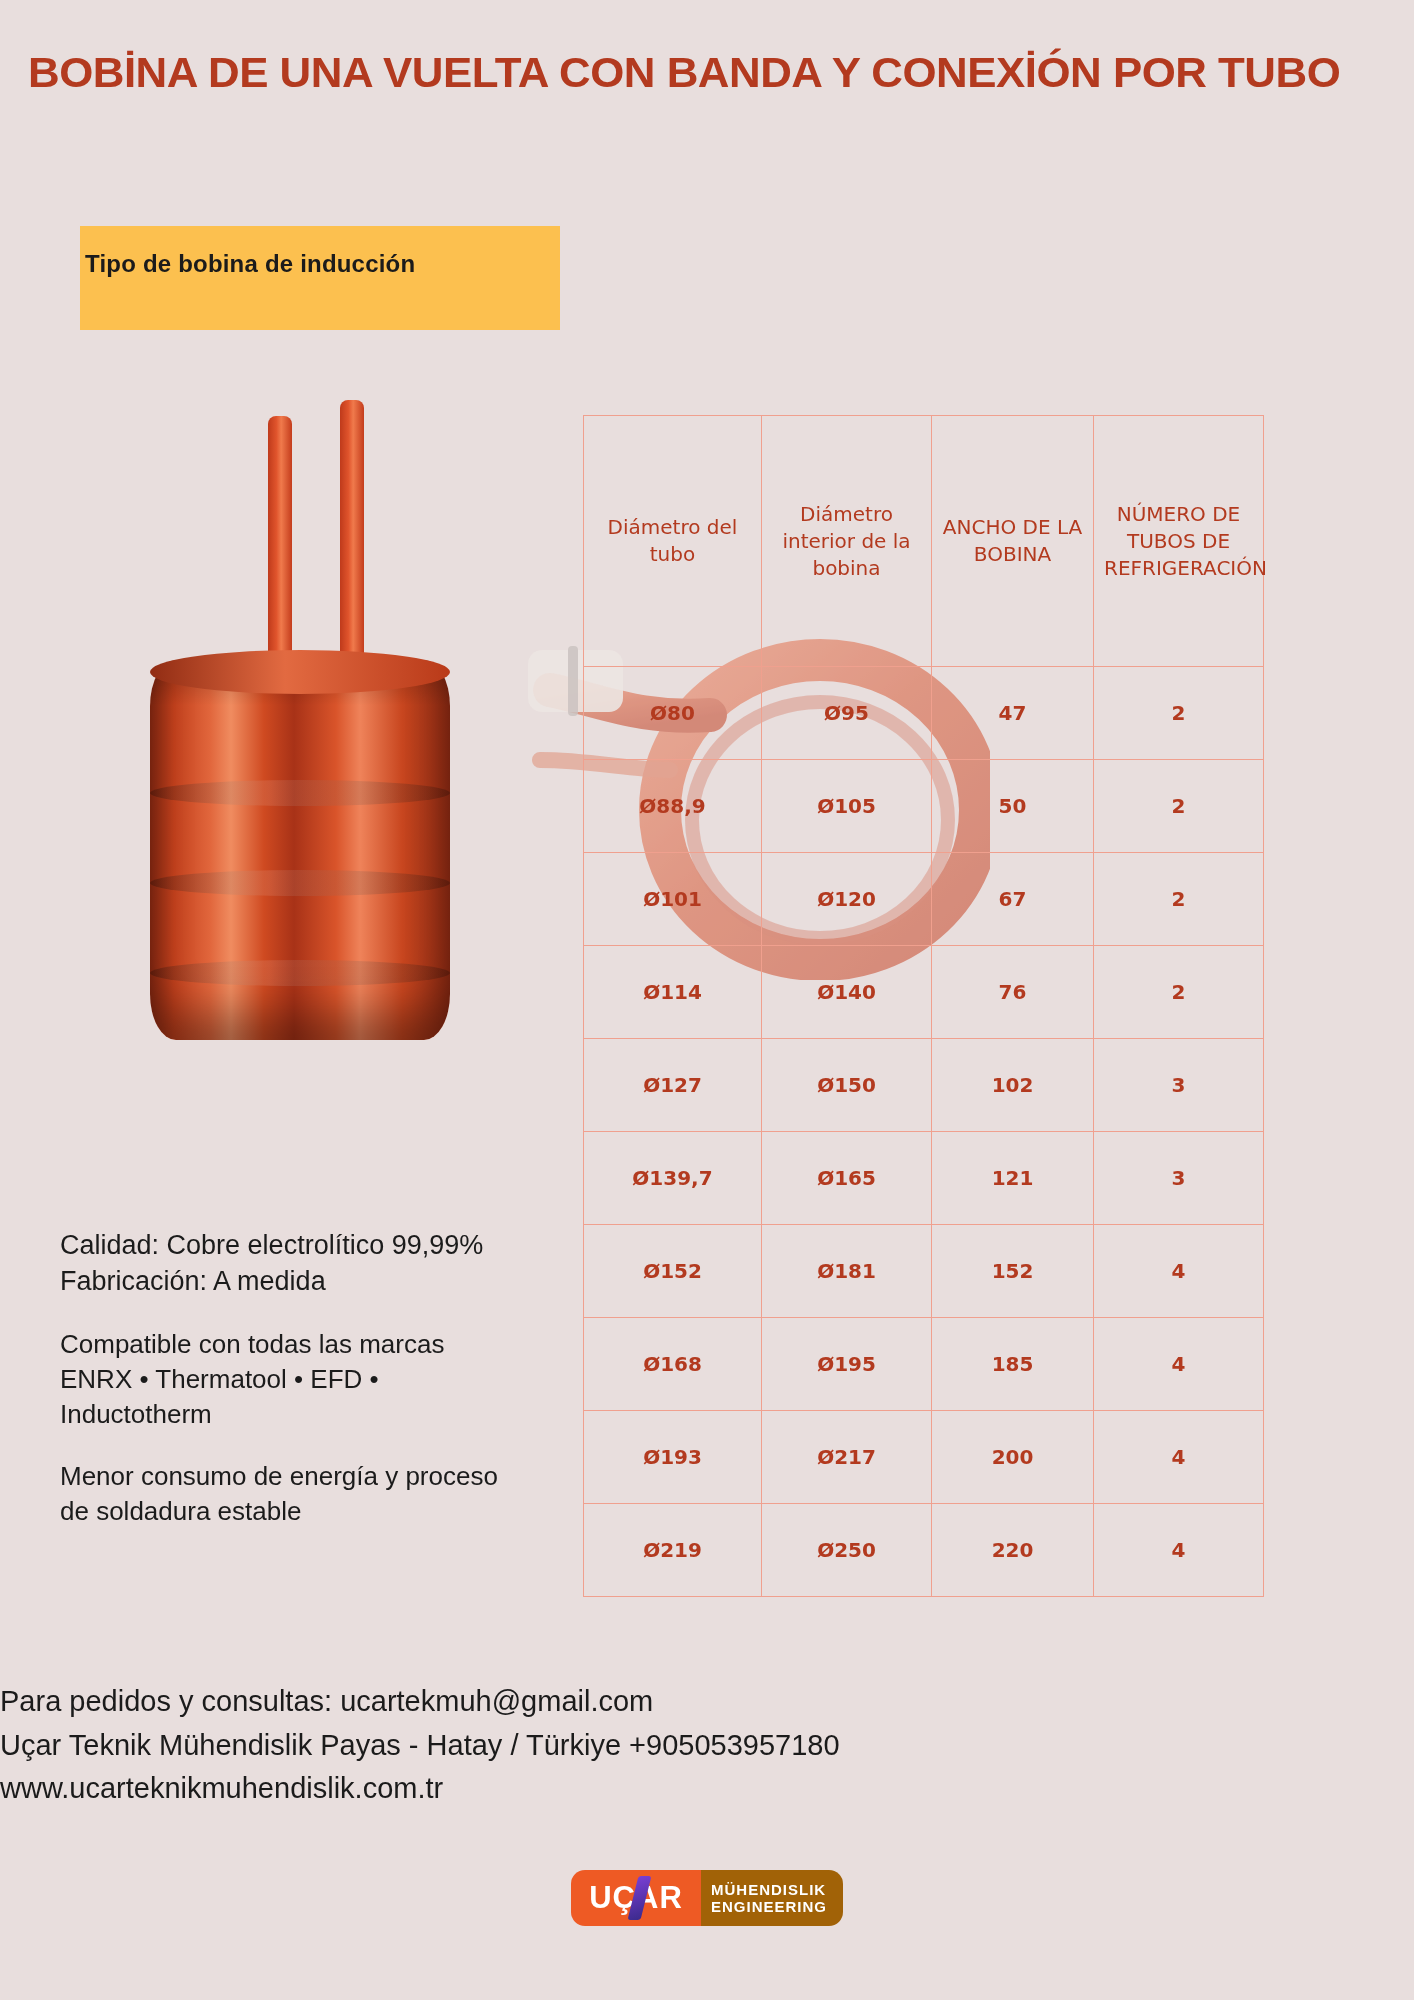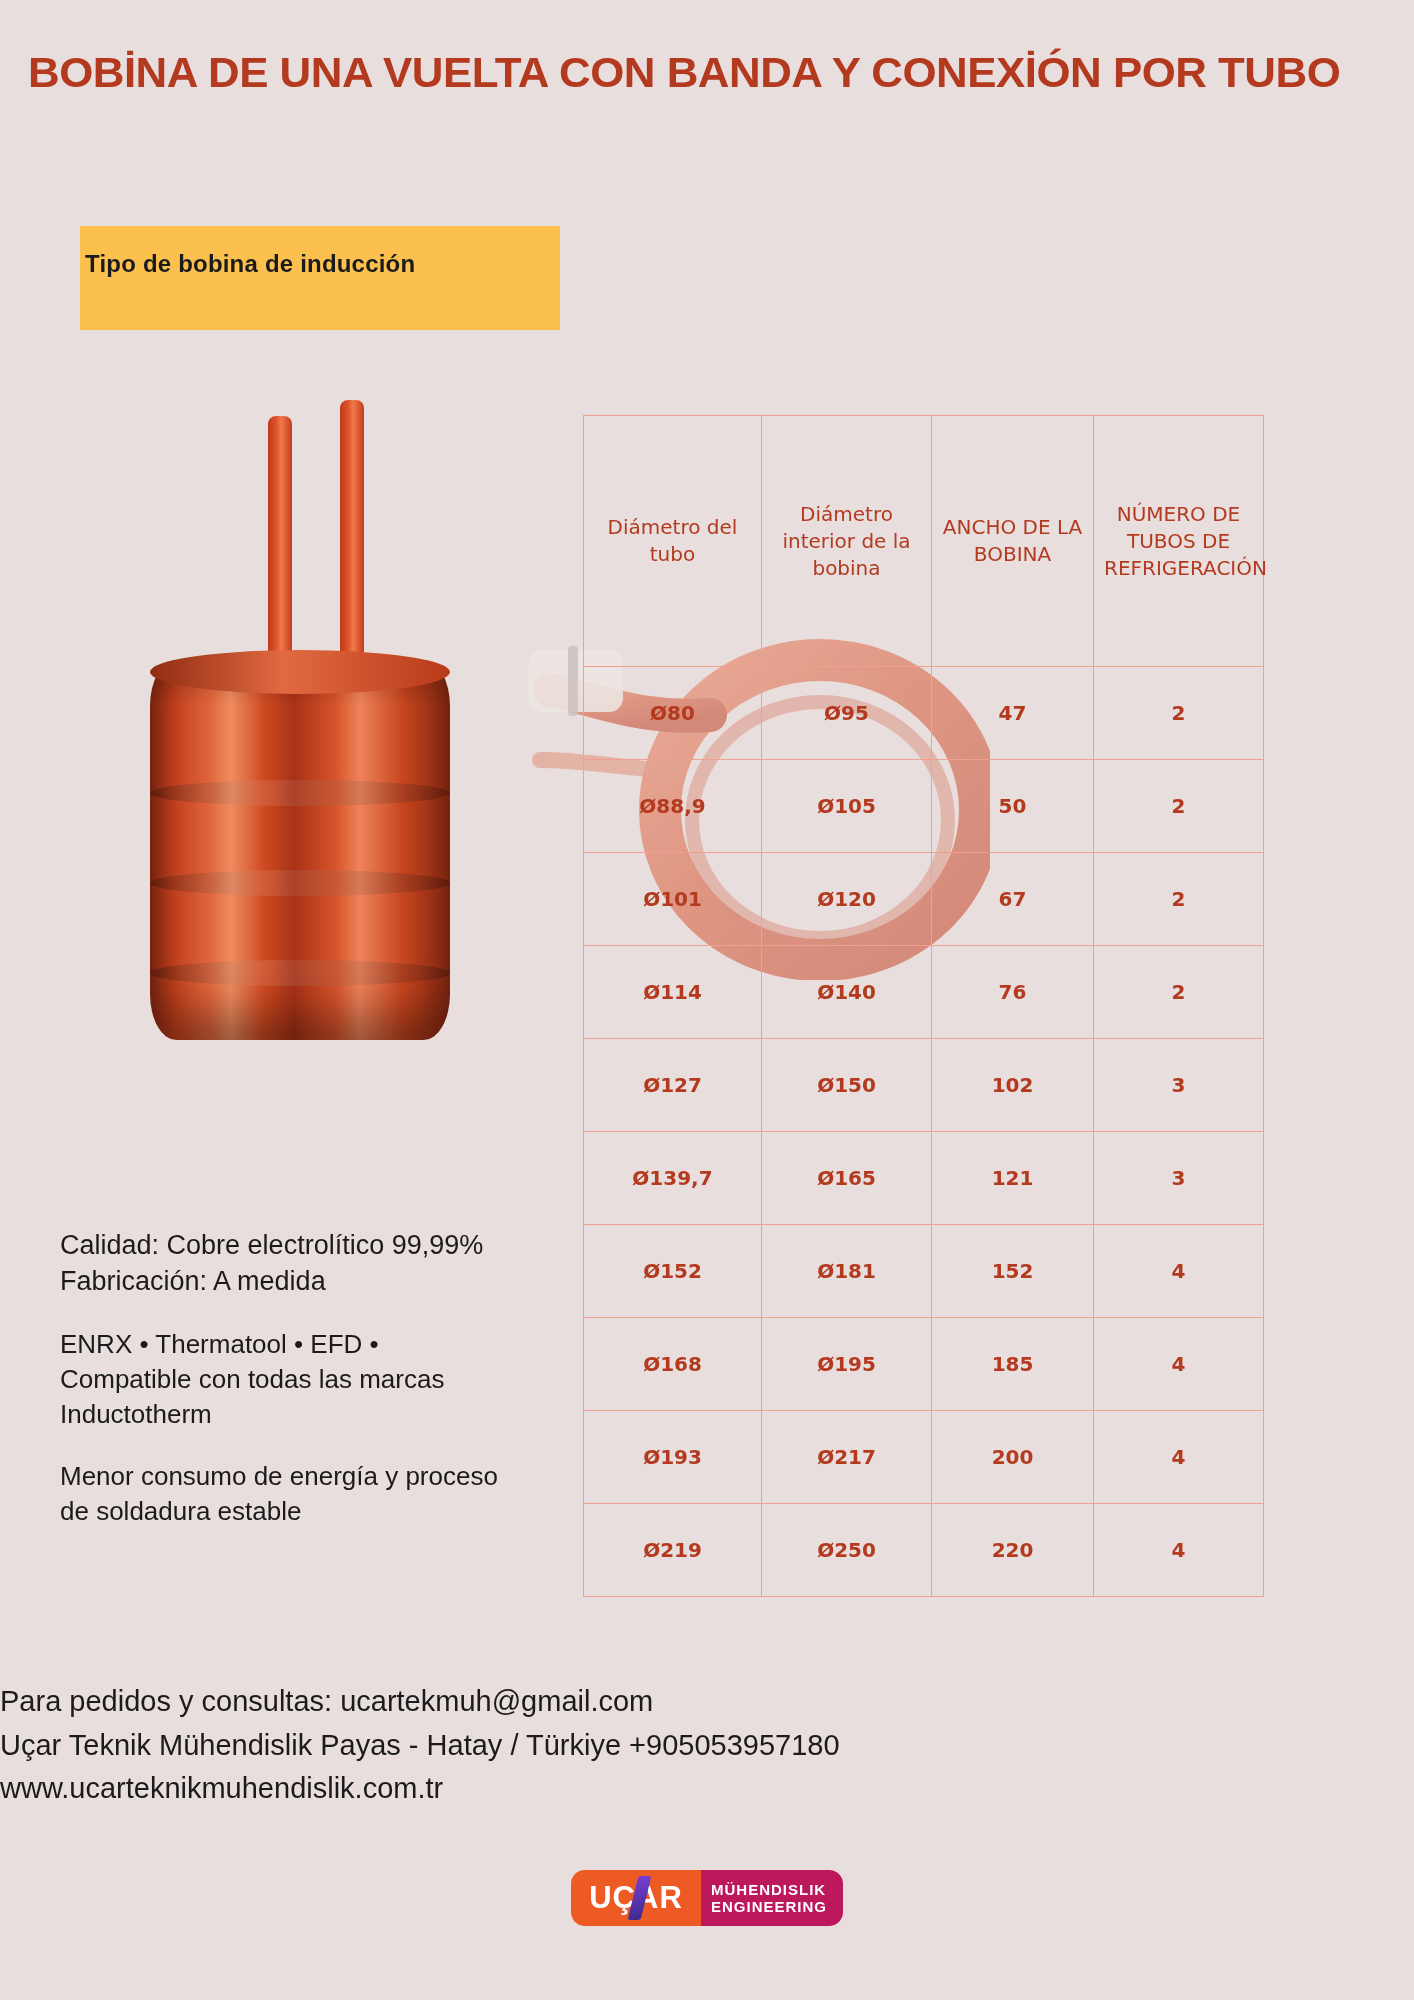--- a/index.html
+++ b/index.html
@@ -215,21 +215,21 @@
     position: absolute;
     left: 62px;
     top: 6px;
     width: 13px;
     height: 44px;
     background: linear-gradient(160deg, #7a3fd4, #3b2a8c);
     transform: skewX(-14deg);
     border-radius: 3px;
   }
   .logo-right {
-    background: #be185d;
+    background: #a16207;
     flex: 1;
     display: flex;
     flex-direction: column;
     justify-content: center;
     padding-left: 10px;
   }
   .logo-right span {
     color: #ffffff;
     font-size: 15px;
     font-weight: bold;
@@ -354,22 +354,22 @@
     </tbody>
   </table>
 </div>
 
 <div class="specs">
   <div class="spec-block-1">
     <div> Calidad: Cobre electrolítico 99,99%</div>
     <div>Fabricación: A medida</div>
   </div>
   <div class="spec-block-2">
+    <div>Compatible con todas las marcas</div>
     <div>ENRX • Thermatool • EFD •</div>
-    <div>Compatible con todas las marcas</div>
     <div>Inductotherm</div>
   </div>
   <div class="spec-block-3">
     <div>Menor consumo de energía y proceso</div>
     <div>de soldadura estable</div>
   </div>
 </div>
 
 <div class="footer">
   <div>Para pedidos y consultas: ucartekmuh@gmail.com</div>

